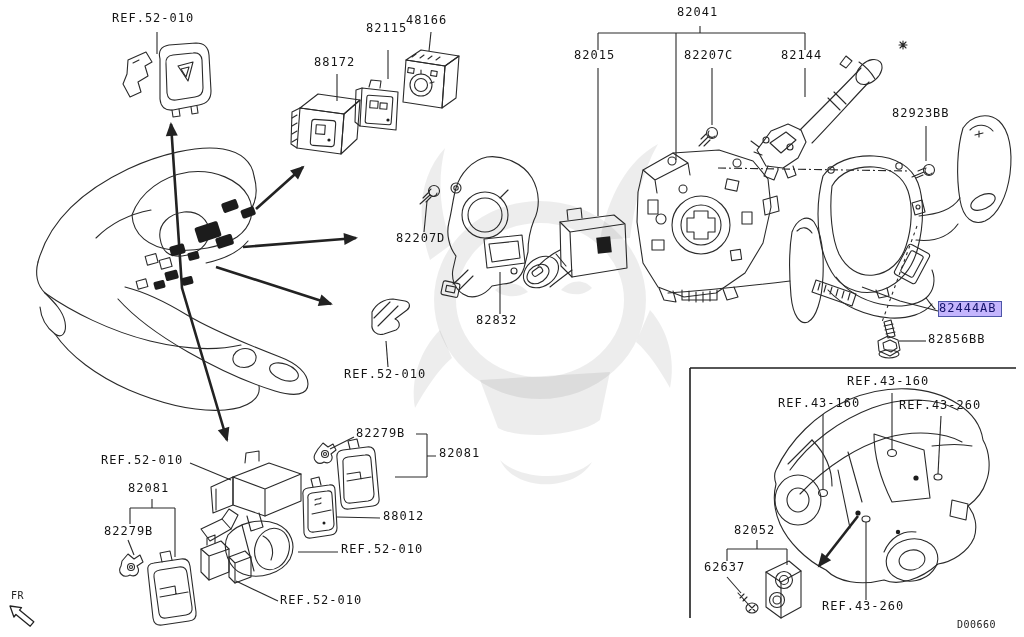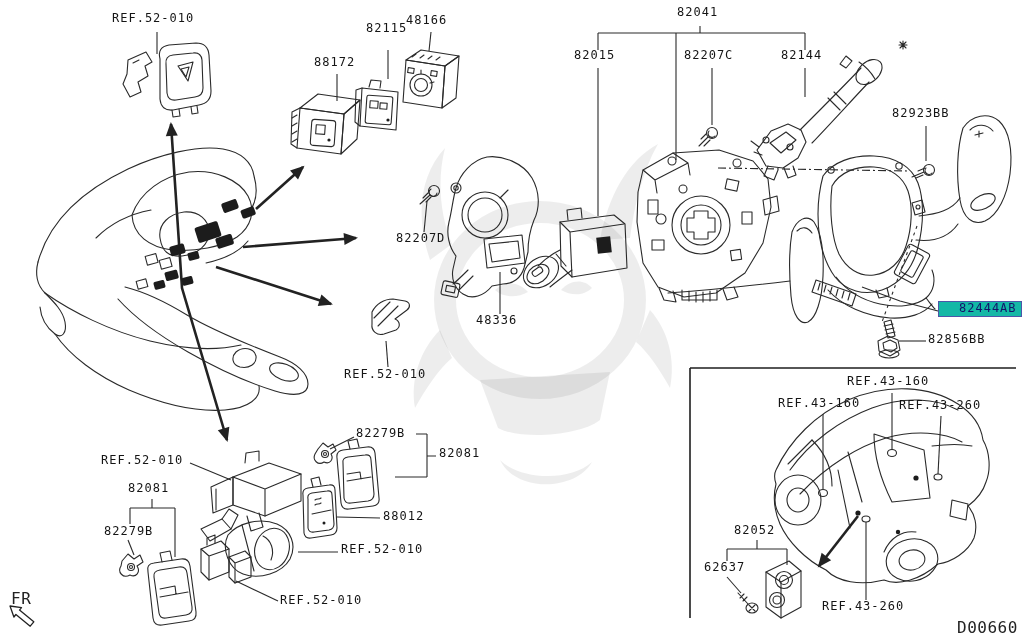--- a/index.html
+++ b/index.html
@@ -1,21 +1,21 @@
 <!DOCTYPE html>
 <html><head>
 <meta charset="utf-8">
 <style>
   html,body{margin:0;padding:0;background:#fff;}
   #stage{position:relative;width:1024px;height:637px;background:#ffffff;overflow:hidden;
          font-family:"DejaVu Sans Mono","Liberation Mono",monospace;}
   svg{position:absolute;left:0;top:0;}
   .lbl{position:absolute;font-size:12px;letter-spacing:1px;color:#151515;white-space:nowrap;line-height:1.1;}
-  .lbl.small{font-size:16px;letter-spacing:0.5px;color:#222;text-align:center;}
-  .hl{background:#14b8a6;border:1.5px solid #4d56a8;color:#14136a;padding:0 4px 1px 20px;}
+  .lbl.small{font-size:10px;letter-spacing:0.5px;color:#222;text-align:center;}
+  .hl{background:#c4b5fd;border:1.5px solid #4d56a8;color:#14136a;padding:0 4px 1px 0;}
   .p{stroke:#2a2a2a;stroke-width:1.1;fill:none;stroke-linecap:round;stroke-linejoin:round;}
   .pf{fill:#1c1c1c;stroke:none;}
   .ld{stroke:#2a2a2a;stroke-width:1.1;fill:none;}
   .frame{stroke:#1e1e1e;stroke-width:1.6;fill:none;}
   .arrow{stroke:#222;stroke-width:2.6;fill:none;}
   .dashdot{stroke:#2a2a2a;stroke-width:1.1;fill:none;stroke-dasharray:8 3 2 3;}
   .dash{stroke:#2a2a2a;stroke-width:1.1;fill:none;stroke-dasharray:3 4;}
   .wm{fill:#000;opacity:0.07;stroke:none;}
   .wmr{fill:none;stroke:#000;opacity:0.07;stroke-width:22;}
 </style>
@@ -361,21 +361,21 @@
 <div class="lbl" style="left:112px;top:12px">REF.52-010</div>
 <div class="lbl" style="left:406px;top:14px">48166</div>
 <div class="lbl" style="left:366px;top:22px">82115</div>
 <div class="lbl" style="left:314px;top:56px">88172</div>
 <div class="lbl" style="left:677px;top:6px">82041</div>
 <div class="lbl" style="left:574px;top:49px">82015</div>
 <div class="lbl" style="left:684px;top:49px">82207C</div>
 <div class="lbl" style="left:781px;top:49px">82144</div>
 <div class="lbl" style="left:892px;top:107px">82923BB</div>
 <div class="lbl" style="left:396px;top:232px">82207D</div>
-<div class="lbl" style="left:476px;top:314px">48336</div>
+<div class="lbl" style="left:476px;top:314px">82832</div>
 <div class="lbl hl" style="left:938px;top:301px">82444AB</div>
 <div class="lbl" style="left:928px;top:333px">82856BB</div>
 <div class="lbl" style="left:344px;top:368px">REF.52-010</div>
 <div class="lbl" style="left:356px;top:427px">82279B</div>
 <div class="lbl" style="left:439px;top:447px">82081</div>
 <div class="lbl" style="left:101px;top:454px">REF.52-010</div>
 <div class="lbl" style="left:128px;top:482px">82081</div>
 <div class="lbl" style="left:383px;top:510px">88012</div>
 <div class="lbl" style="left:104px;top:525px">82279B</div>
 <div class="lbl" style="left:341px;top:543px">REF.52-010</div>

